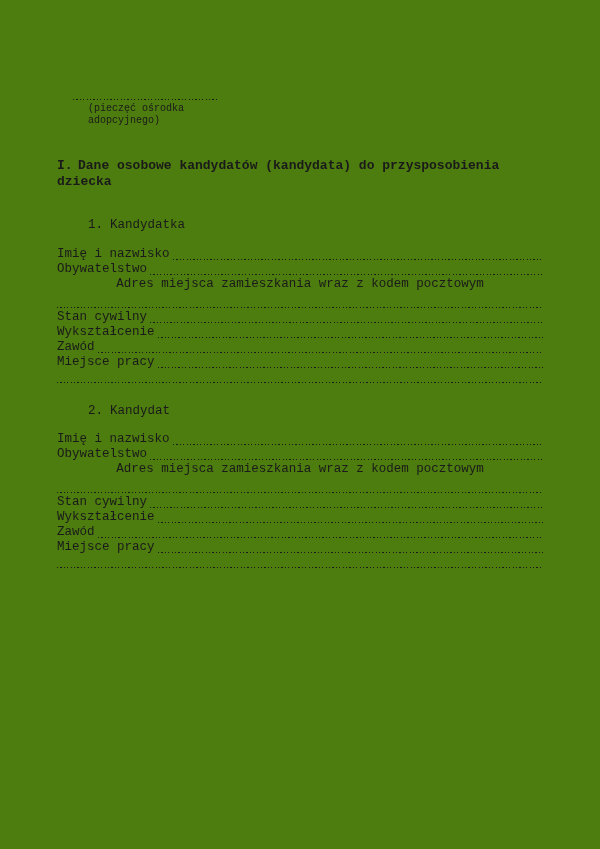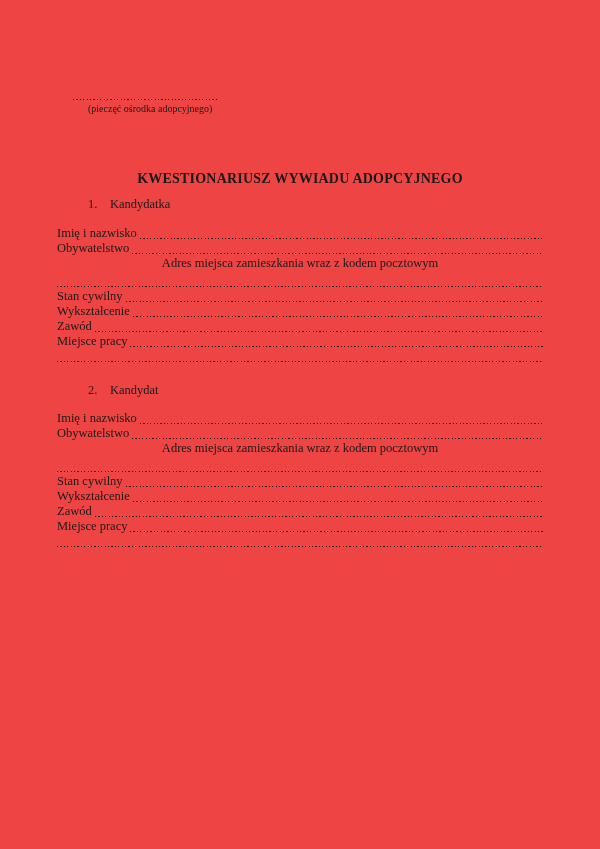--- a/index.html
+++ b/index.html
@@ -1,23 +1,23 @@
 <!DOCTYPE html>
 <html><head>
 <meta charset="utf-8">
 <style>
   html, body { margin: 0; padding: 0; background: #ffffff; }
   .page {
     position: relative;
     width: 600px;
     height: 849px;
-    background: #ef4444;
+    background: #4d7c0f;
     box-sizing: border-box;
     padding: 0 57px;
-    font-family: Liberation Serif, serif;
+    font-family: Liberation Mono, monospace;
     color: #1a1a1a;
     font-size: 12.5px;
     overflow: hidden;
   }
   
   .dot-fill {
     flex: 1 1 auto;
     height: 13.5px;
     margin-left: 3px;
     background-image: repeating-linear-gradient(90deg, #1a1a1a 0, #1a1a1a 1.2px, transparent 1.2px, transparent 3.4px);
@@ -56,42 +56,44 @@
   }
   .section-heading {
     margin-top: 31px;
     font-weight: bold;
     font-size: 13px;
     line-height: 16px;
   }
   .section-heading .sec-num { display: inline-block; min-width: 21px; }
 
   .sub-heading { margin-left: 31px; line-height: 15px; }
-  .sub-heading-1 { margin-top: 10px; }
+  .sub-heading-1 { margin-top: 28px; }
   .sub-heading-2 { margin-top: 20px; }
   .sub-num { display: inline-block; min-width: 22px; }
 
   .rows { margin-top: 14px; text-align: center; }
   .rows-2 { margin-top: 13px; }
   .field-row { display: flex; line-height: 15px; height: 15px; }
   .flabel { white-space: nowrap; }
   .text-row { line-height: 15px; height: 15px; }
 </style>
 </head>
 <body>
 
 <div class="page">
 
   <div class="stamp">
     <div class="stamp-dots"></div>
     <div class="stamp-caption">(pieczęć ośrodka adopcyjnego)</div>
   </div>
 
-  <div class="title">KWESTIONARIUSZ WYWIADU ADOPCYJNEGO</div>
 
+  <div class="section-heading">
+    <span class="sec-num">I.</span><span>Dane osobowe kandydatów (kandydata) do przysposobienia dziecka</span>
+  </div>
 
   <div>
     <div class="sub-heading sub-heading-1">
       <span class="sub-num">1.</span><span>Kandydatka</span>
     </div>
     <div class="rows">
       <div class="field-row">
         <span class="flabel">Imię i nazwisko</span>
         <span class="dot-fill"></span>
       </div>

